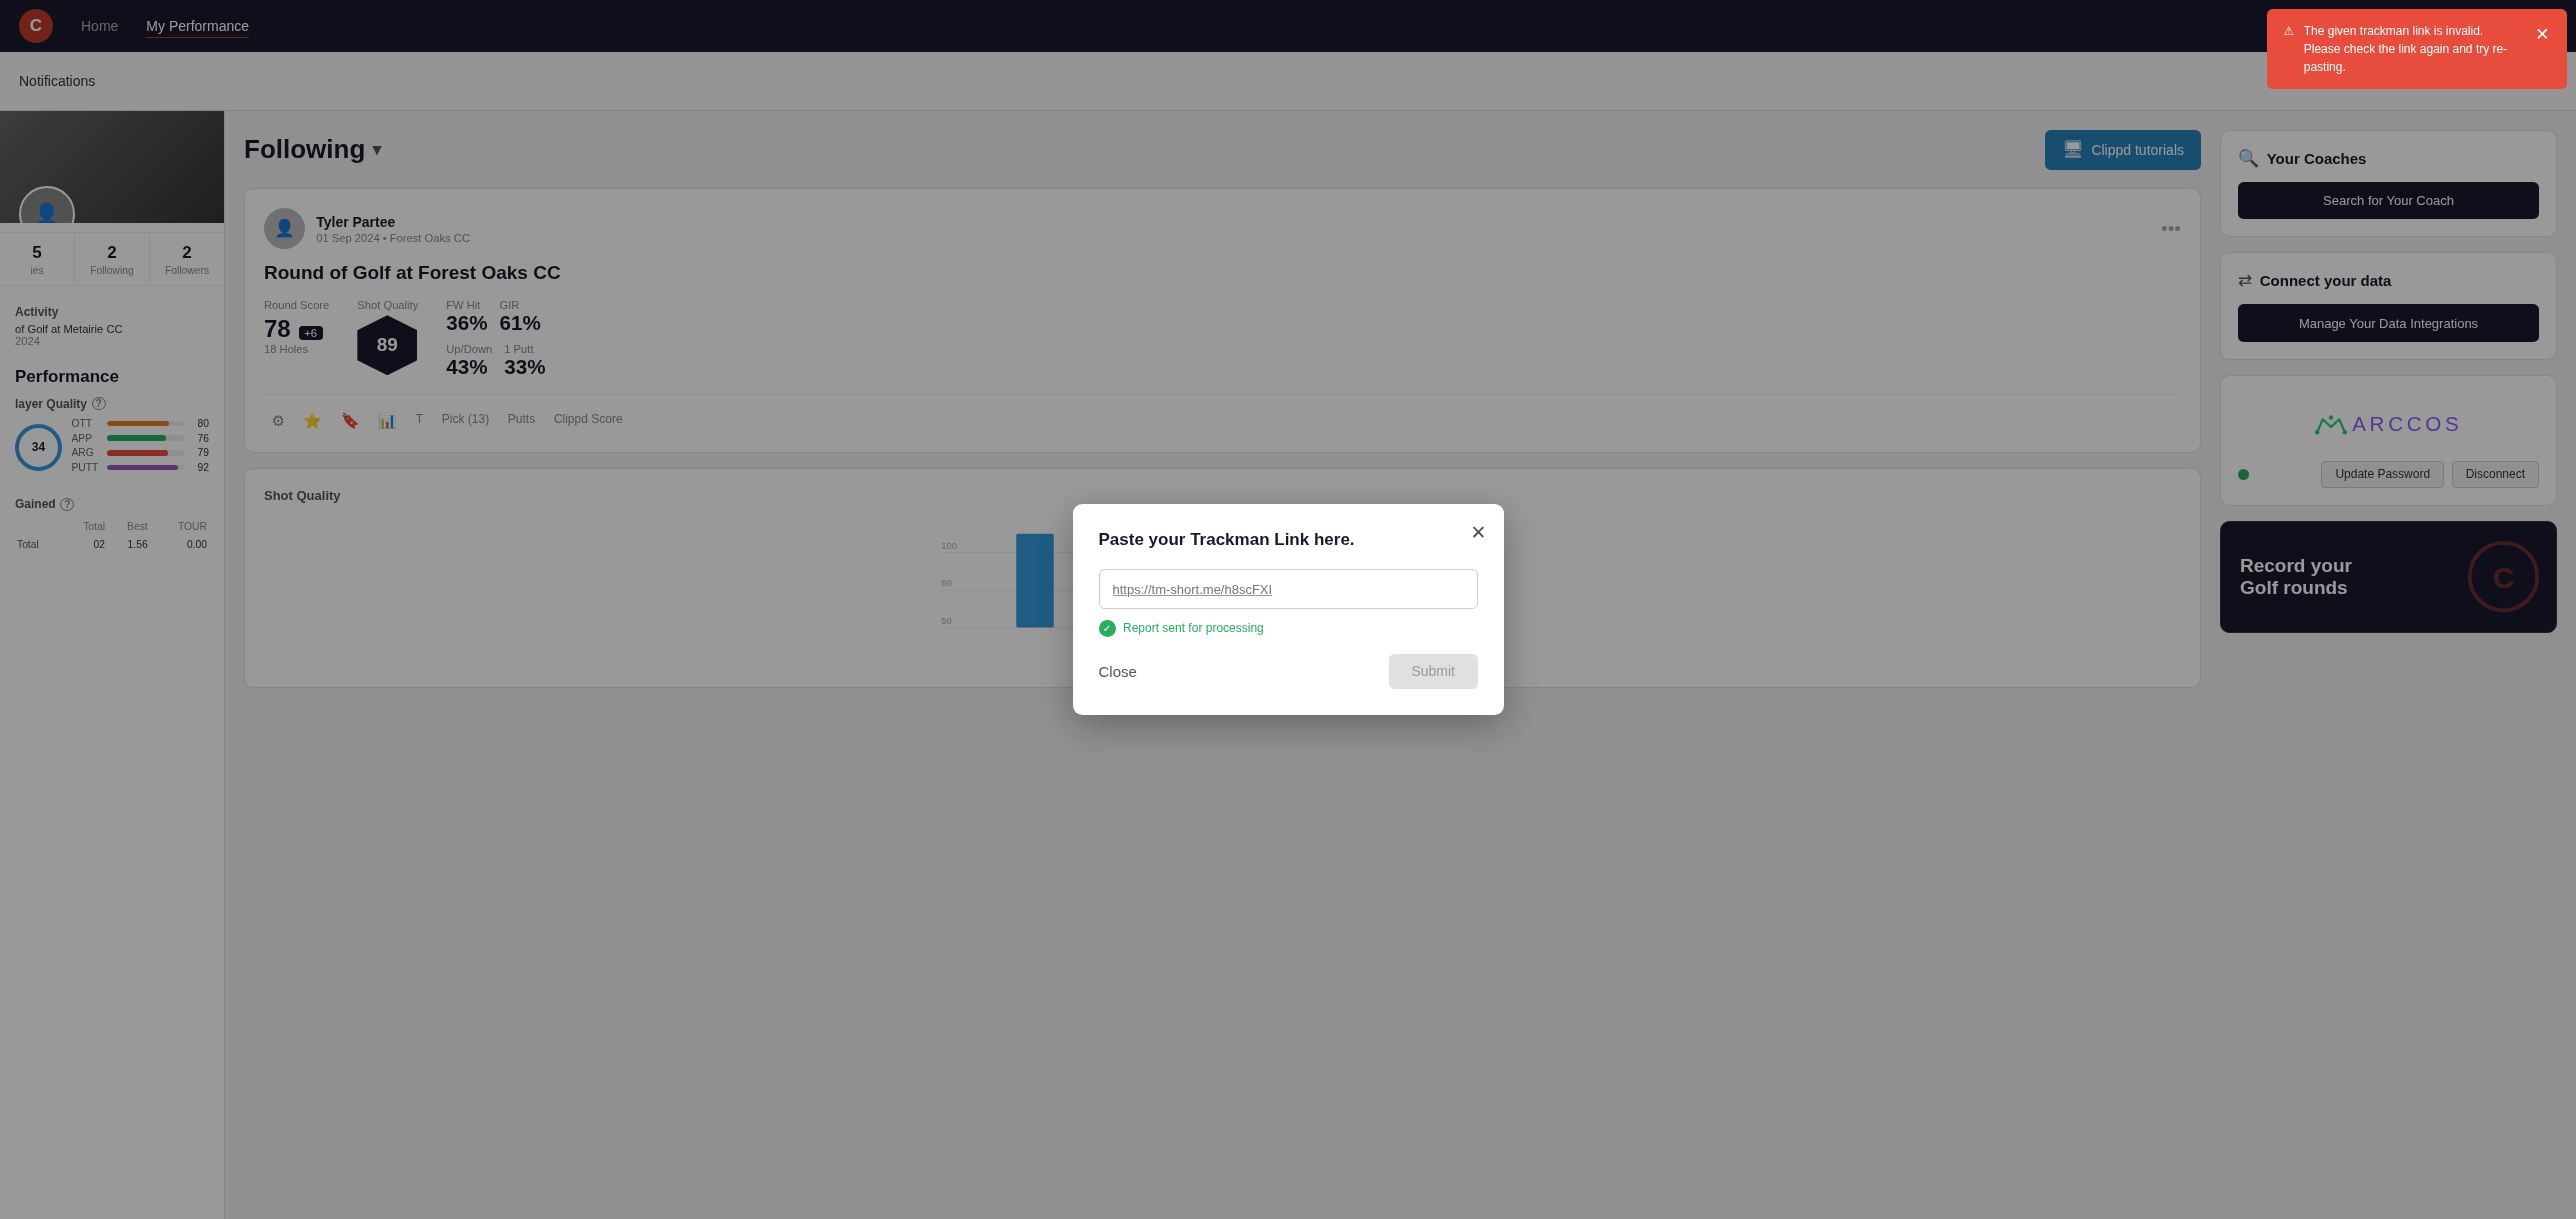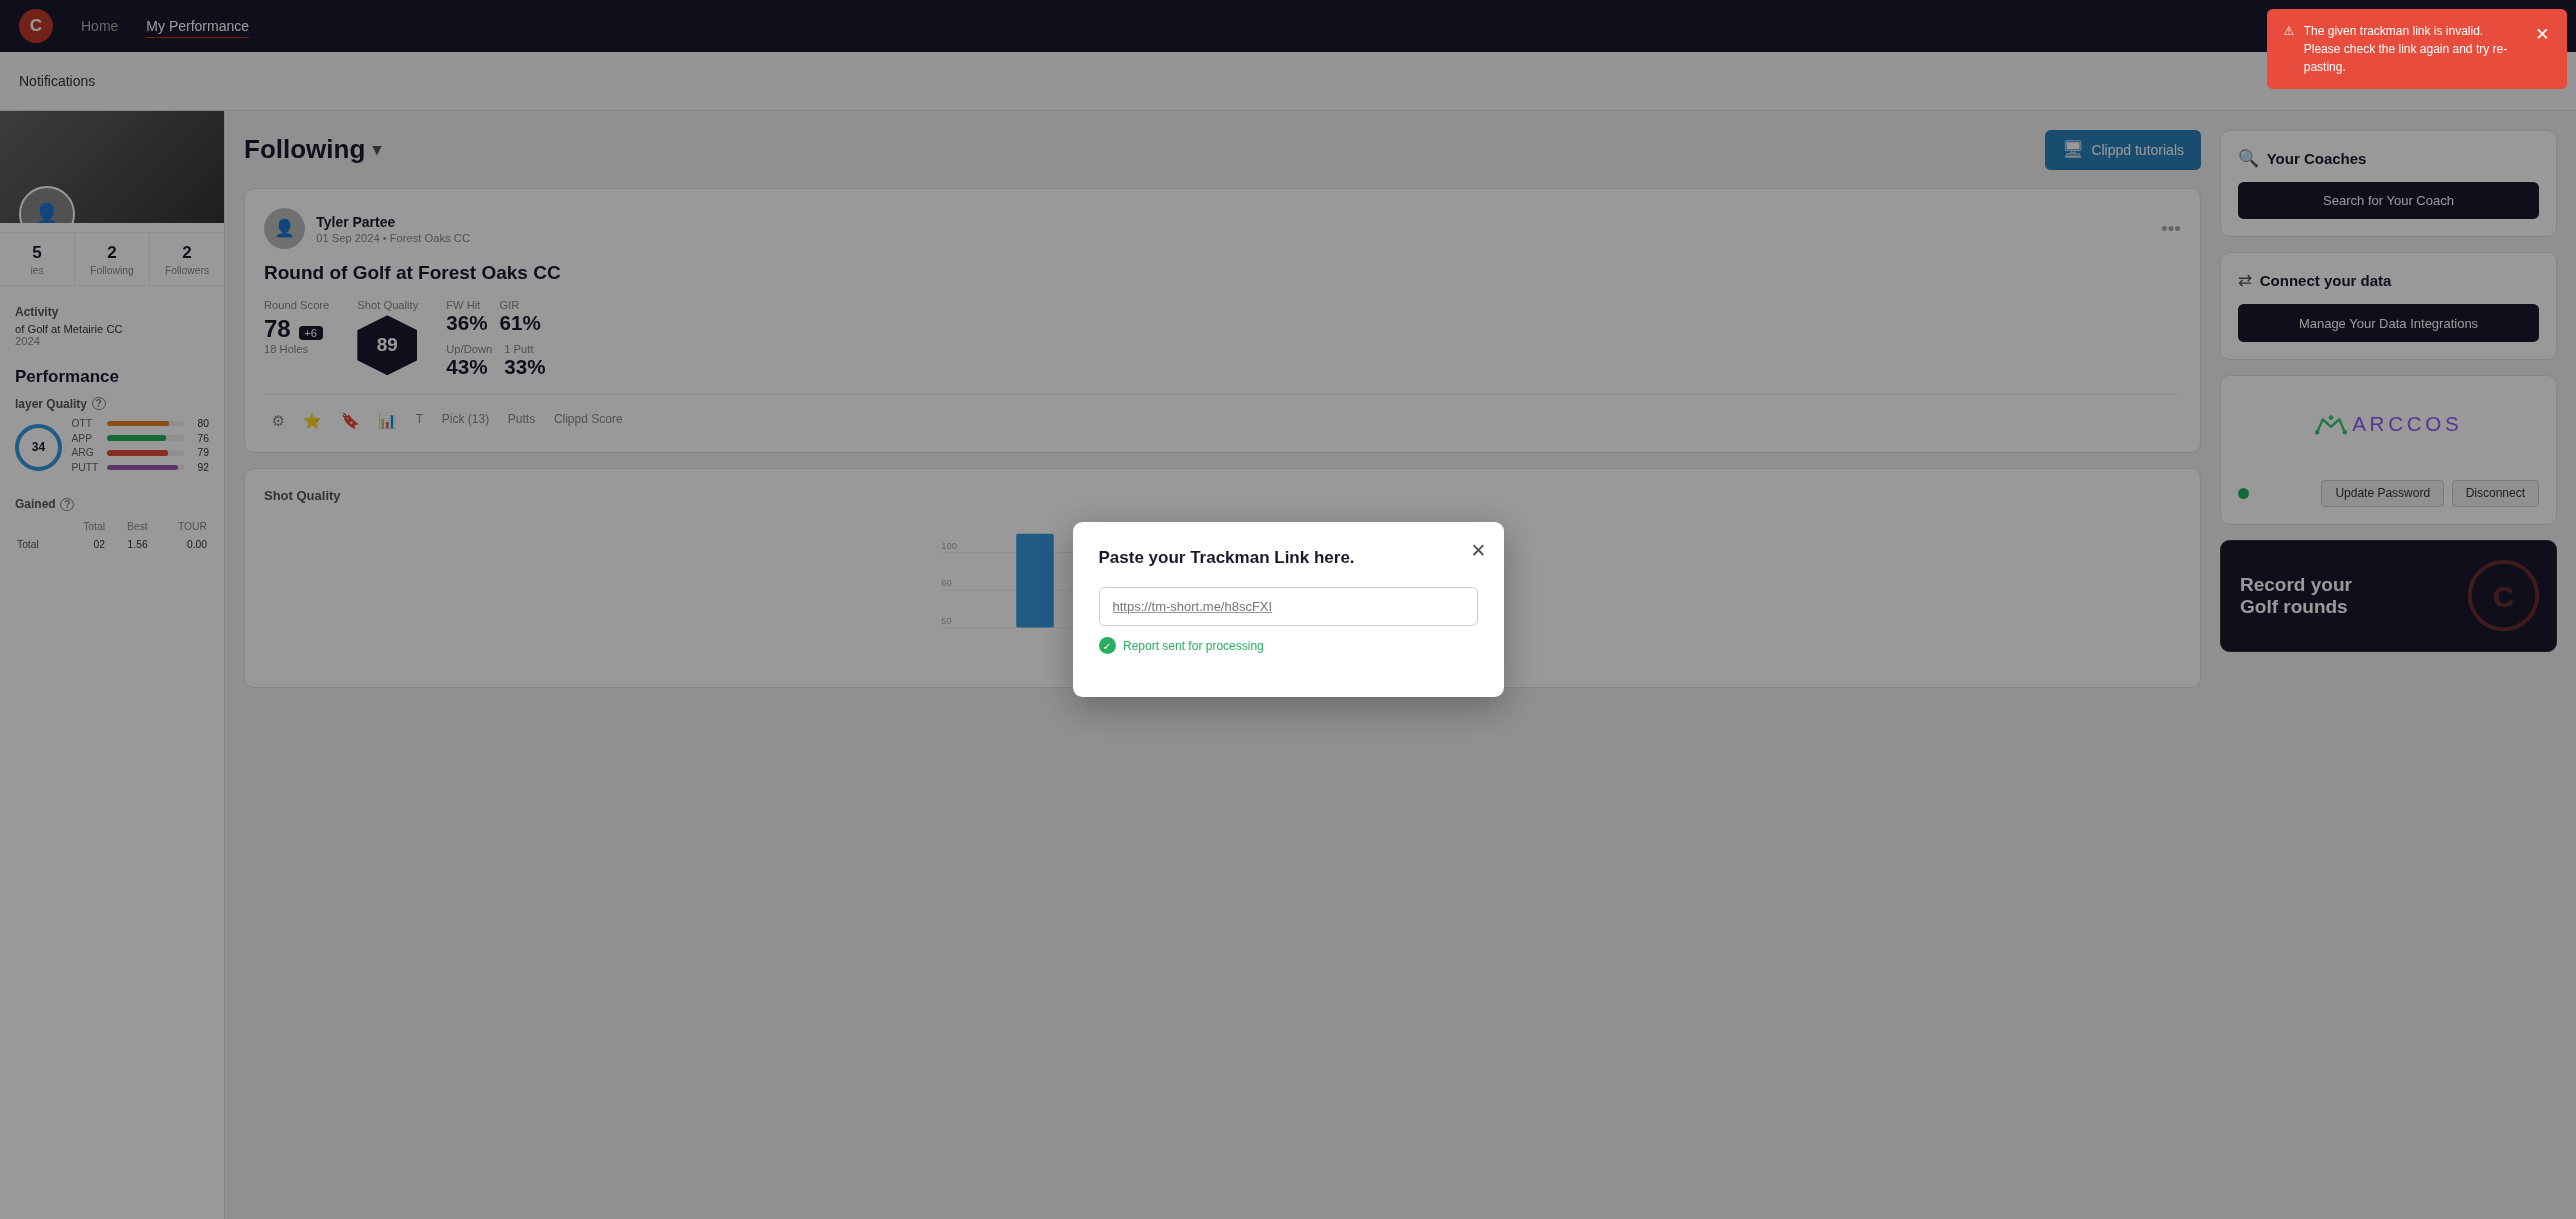--- a/index.html
+++ b/index.html
@@ -501,21 +501,21 @@
 
           <svg width="32" height="24" viewBox="0 0 34 26">
             <polyline points="2,22 8,8 17,16 26,8 32,22" fill="none" stroke="#2ecc71" stroke-width="2.5" stroke-linejoin="round"></polyline>
             <circle cx="2" cy="22" r="2.5" fill="#2ecc71"></circle>
             <circle cx="32" cy="22" r="2.5" fill="#2ecc71"></circle>
             <circle cx="17" cy="6" r="2.5" fill="#2ecc71"></circle>
           </svg>
           <span class="arccos-brand-text">ARCCOS</span>
         </div>
       </div>
-      <div style="display:flex;align-items:center;gap:7.5px;margin-top:25px;">
+      <div style="display:flex;align-items:center;gap:7.5px;margin-top:6px;">
         <div class="connected-indicator"></div>
         <div style="flex:1;"></div>
         <div class="arccos-actions">
           <button class="update-pwd-btn">Update Password</button>
           <button class="disconnect-btn">Disconnect</button>
         </div>
       </div>
     </div>
 
     <div class="record-section">
@@ -535,15 +535,19 @@
 
 <div class="modal-overlay">
   <div class="modal">
     <div class="modal-title">Paste your Trackman Link here.</div>
     <button class="modal-close">✕</button>
     <input class="modal-input" type="text" placeholder="https://tm-short.me/h8scFXI" style="">
     <div class="modal-success">
       <div class="modal-success-icon">✓</div>
       <span>Report sent for processing</span>
     </div>
+    <div class="modal-footer">
+      <button class="modal-close-btn">Close</button>
+      <button class="modal-submit-btn">Submit</button>
+    </div>
   </div>
 </div>
 
 
 </body></html>

